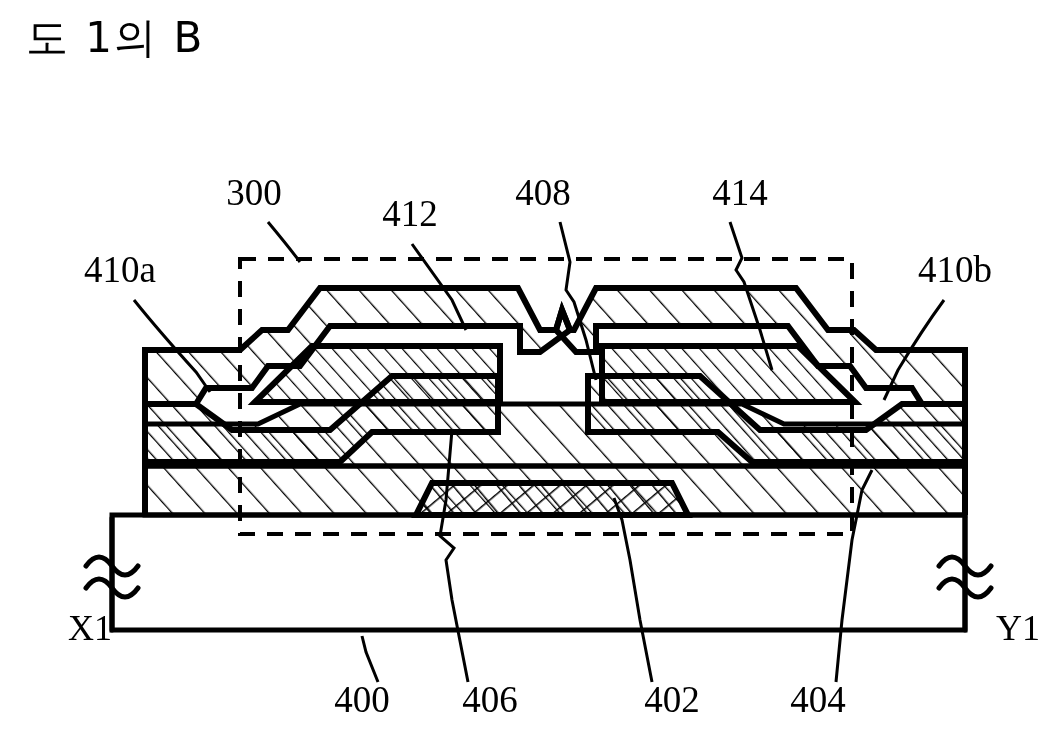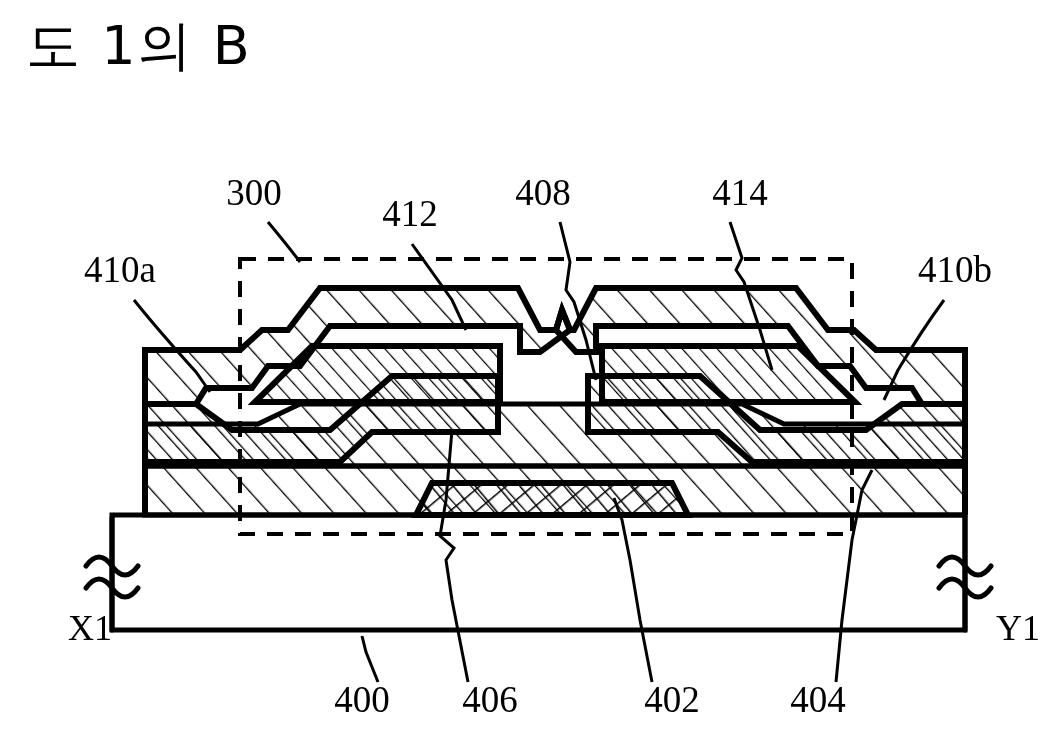--- a/index.html
+++ b/index.html
@@ -15,21 +15,21 @@
     position: relative;
     width: 1061px;
     height: 749px;
     background: #ffffff;
     overflow: hidden;
   }
   #fig-title {
     position: absolute;
     left: 26px;
     top: 10px;
-    font-size: 54px;
+    font-size: 42px;
     letter-spacing: 2px;
     color: #000;
     white-space: pre;
     font-family: "DejaVu Sans", "Liberation Sans", sans-serif;
     font-weight: 400;
   }
   svg#drawing {
     position: absolute;
     left: 0;
     top: 0;

